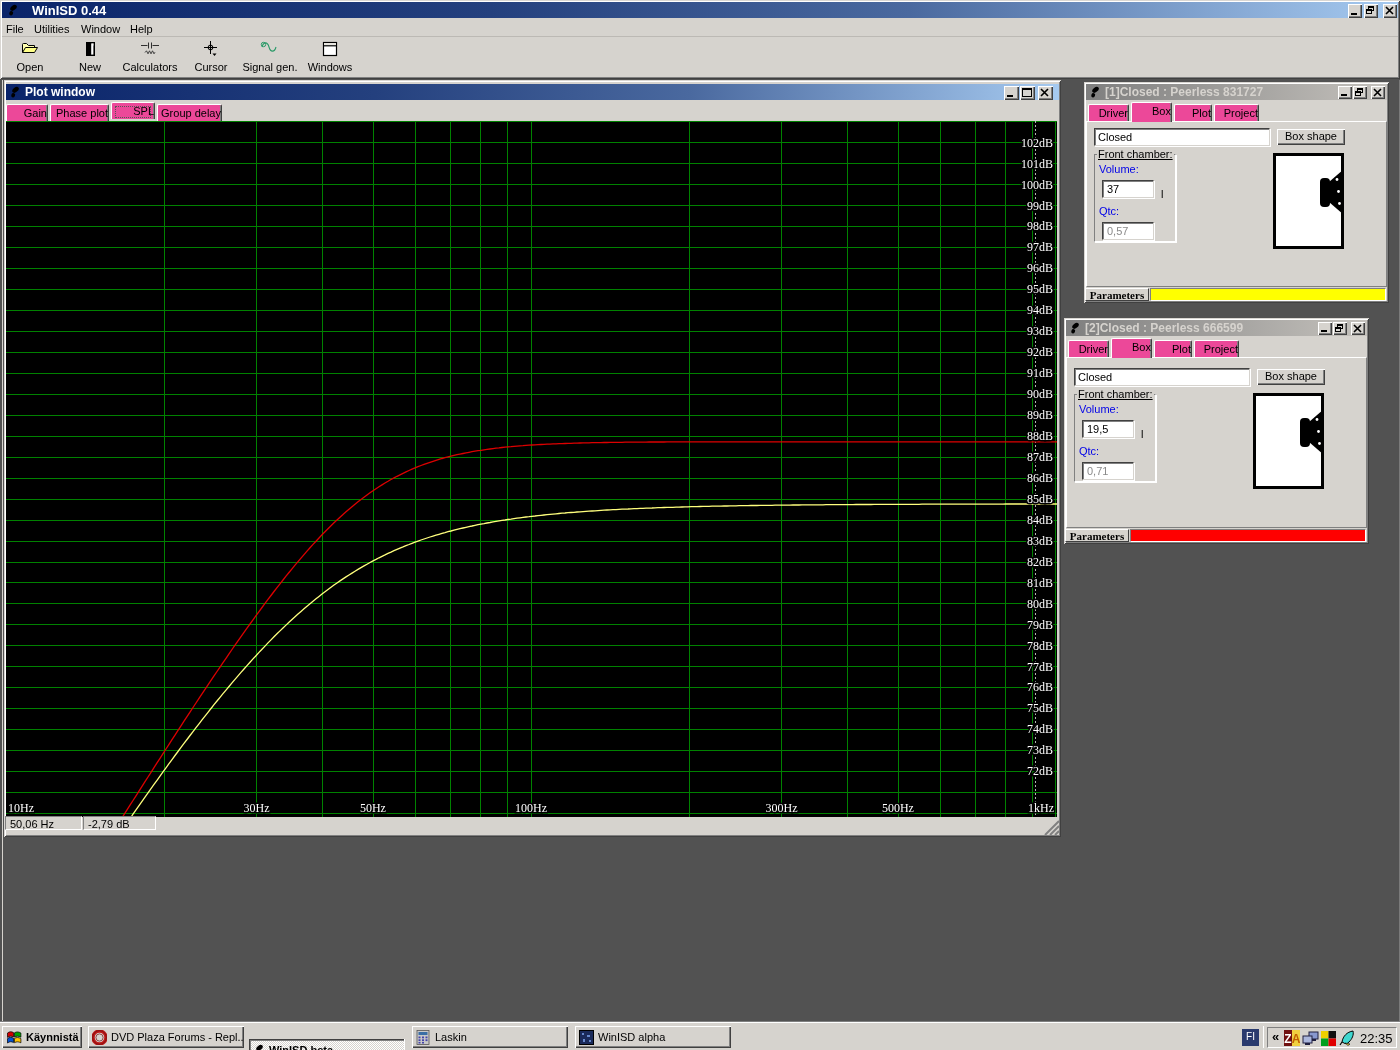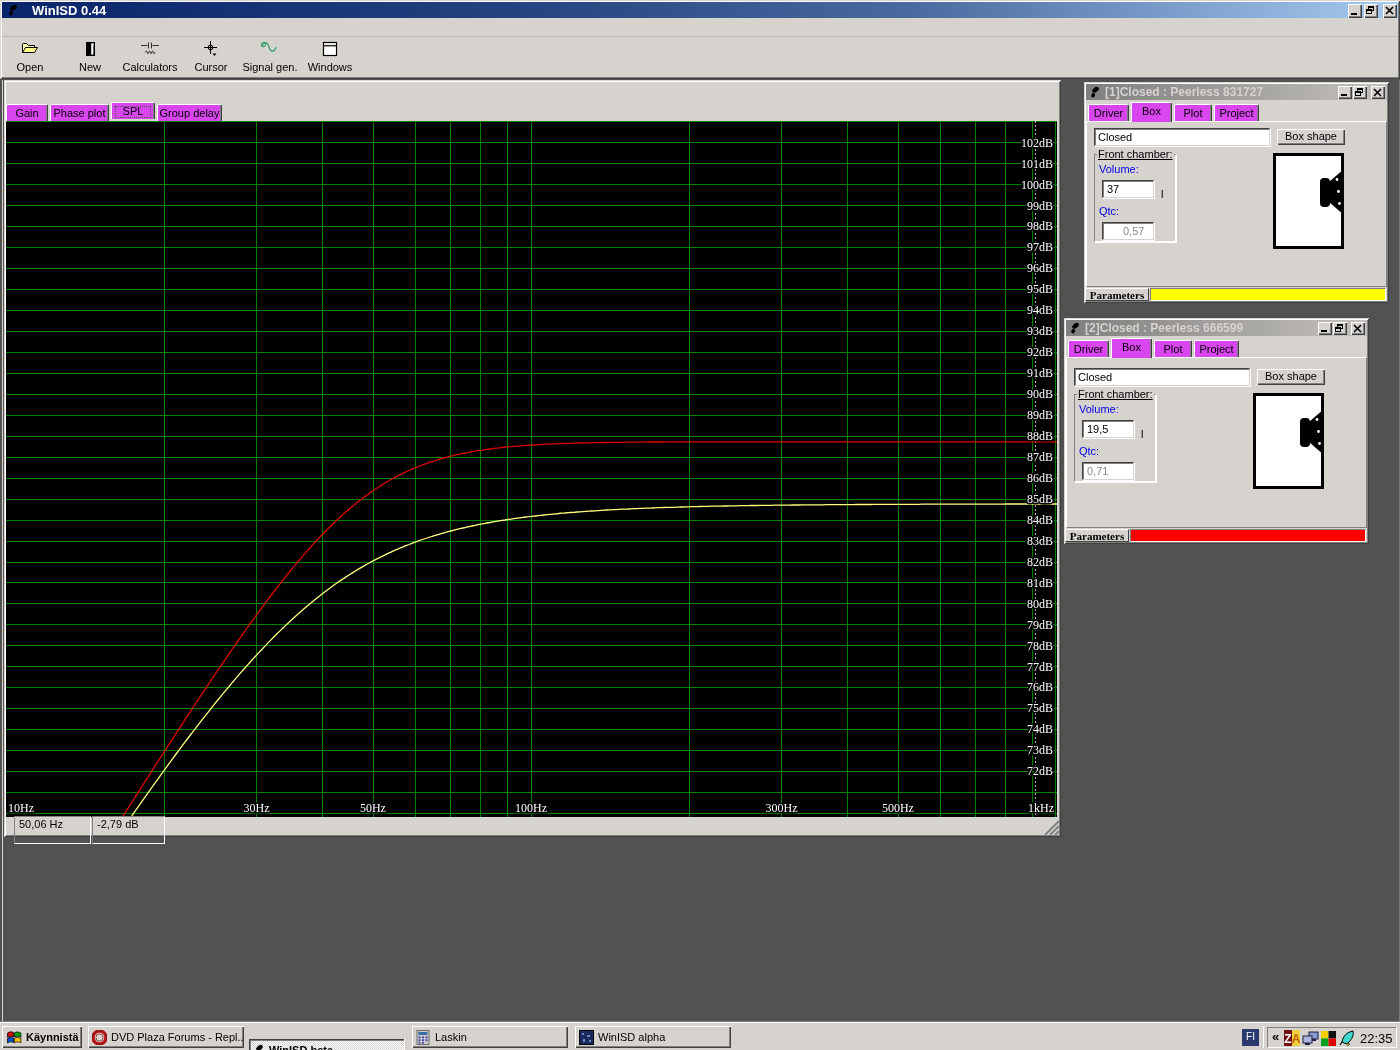--- a/index.html
+++ b/index.html
@@ -3,37 +3,37 @@
 * { margin:0; padding:0; box-sizing:border-box; }
 body { width:1400px; height:1050px; position:relative; overflow:hidden; background:#525252;
   font-family:"Liberation Sans",sans-serif; font-size:11px; color:#000; }
 .win { position:absolute; background:#d6d3ce;
   box-shadow: inset 1px 1px 0 #d9d6d2, inset -1px -1px 0 #404040, inset 2px 2px 0 #fff, inset -2px -2px 0 #808080; }
 .ttl { position:absolute; background:linear-gradient(90deg,#0a246a 0%,#24407e 35%,#4a699f 65%,#a6caf0 100%); }
 .ttl.inact { background:linear-gradient(90deg,#7f7f7f,#c4c1bc); }
 .ticon { position:absolute; left:3px; top:2px; }
 .ttxt { position:absolute; left:19px; top:1px; font-weight:bold; color:#fff; font-size:12px; white-space:nowrap; }
 .tbtn { position:absolute; background:#d6d3ce; box-shadow: inset 1px 1px 0 #fff, inset -1px -1px 0 #404040, inset -2px -2px 0 #808080; }
-.tab,.tabsel { position:absolute; background:#d946ef; border-radius:2px 2px 0 0;
+.tab,.tabsel { position:absolute; background:#ec4899; border-radius:2px 2px 0 0;
   border-top:1px solid #fff; border-left:1px solid #fff; border-right:1px solid #404040;
-  box-shadow: inset -1px 0 0 #808080; text-align:center; z-index:3; }
+  box-shadow: inset -1px 0 0 #808080; text-align:right; z-index:3; }
 .tab .tlab,.tabsel .tlab { position:relative; top:2px; }
 .tabsel { z-index:4; }
 .focus { position:absolute; left:3px; top:3px; right:3px; bottom:1px; border:1px dotted #555; }
 .page { position:absolute; background:#d6d3ce; border-top:1px solid #fff; border-left:1px solid #fff;
   border-right:1px solid #808080; border-bottom:1px solid #808080; }
 .sunk { position:absolute; background:#fff; border:1px solid #404040; border-right-color:#d6d3ce; border-bottom-color:#d6d3ce;
   box-shadow: 1px 1px 0 #fff, inset 1px 1px 0 #808080; }
 .btn { position:absolute; background:#d6d3ce; box-shadow: inset 1px 1px 0 #fff, inset -1px -1px 0 #404040, inset -2px -2px 0 #808080; }
 .grp { position:absolute; border:1px solid; border-color:#808080 #fff #fff #808080; box-shadow:1px 1px 0 #fff, inset 1px 1px 0 #d6d3ce; }
 .grp legend { margin-left:2px; padding:0 1px; font-size:11px;text-decoration:underline; }
 .bluelab { position:absolute; color:#0000e8; font-size:11px; }
 .pbtn { position:absolute; background:#d6d3ce; border:1px solid; border-color:#fff #404040 #404040 #fff;
   font-family:"Liberation Serif",serif; font-weight:bold; font-size:11px; text-align:center; line-height:12px; }
-.statcell { position:absolute; border:1px solid; border-color:#808080 #fff #fff #808080; padding:1px 0 0 4px; height:28px;margin-left:9px; }
+.statcell { position:absolute; border:1px solid; border-color:#808080 #fff #fff #808080; padding:1px 0 0 4px; height:14px; }
 .menu span { position:absolute; top:0; }
 .tbb { position:absolute; width:56px; height:40px; text-align:center; }
 .tbb .ic { display:block; height:20px; margin-top:1px; }
 .taskbtn { position:absolute; top:3px; height:22px; background:#d6d3ce;
   box-shadow: inset 1px 1px 0 #fff, inset -1px -1px 0 #404040, inset -2px -2px 0 #808080;
   padding-left:4px; white-space:nowrap; overflow:hidden; display:flex; align-items:center; }
 .taskbtn svg { margin-right:4px; flex:none; }
 .taskbtn.act { background-color:#d6d3ce;
   background-image: linear-gradient(45deg,#fff 25%,transparent 25%,transparent 75%,#fff 75%), linear-gradient(45deg,#fff 25%,transparent 25%,transparent 75%,#fff 75%);
   background-size:2px 2px; background-position:0 0,1px 1px;
@@ -54,20 +54,26 @@
       </div>
       <div class="tbtn" style="left:1362px;top:2px;width:14px;height:14px">
         <div style="position:absolute;left:4px;top:2px;width:6px;height:5px;border:1px solid #000;border-top-width:2px"></div>
         <div style="position:absolute;left:2px;top:5px;width:6px;height:5px;border:1px solid #000;border-top-width:2px;background:#d6d3ce"></div>
       </div>
       <div class="tbtn" style="left:1381px;top:2px;width:14px;height:14px">
         <svg style="position:absolute;left:2px;top:2px" width="9" height="9" viewBox="0 0 9 9">
           <path d="M1,1 L8,8 M8,1 L1,8" stroke="#000" stroke-width="1.6"></path>
         </svg>
       </div>
+  </div>
+  <div class="menu" style="position:absolute;left:0;top:23px;height:14px;width:100%">
+    <span style="left:6px">File</span>
+      <span style="left:34px">Utilities</span>
+      <span style="left:81px">Window</span>
+      <span style="left:130px">Help</span>
   </div>
   <div style="position:absolute;left:2px;top:36px;width:1396px;height:1px;background:#bcb9b4"></div>
   <div class="tbb" style="left:2px;top:40px"><span class="ic"><svg width="18" height="14" viewBox="0 0 18 14">
           <path d="M1.5,11.5 L1.5,3.5 a1,1 0 0 1 1,-1 L5.5,2.5 L7.5,4.5 L13.5,4.5 L13.5,6.5" fill="#ffffb0" stroke="#000" stroke-width="1"></path>
           <path d="M1.5,11.5 L4.5,6.5 L16.5,6.5 L13.5,11.5 z" fill="#ffff88" stroke="#000" stroke-width="1"></path>
         </svg></span>Open</div>
   <div class="tbb" style="left:62px;top:40px"><span class="ic"><svg width="16" height="16" viewBox="0 0 16 16">
           <rect x="4" y="1" width="9" height="14" fill="#000"></rect>
           <rect x="9.2" y="2.4" width="2.2" height="11.2" fill="#fff"></rect>
           <rect x="10.6" y="2.4" width="0.8" height="2.2" fill="#fff"></rect>
@@ -95,20 +101,40 @@
           <rect x="1.5" y="1.5" width="13" height="13" fill="#fff" stroke="#000" stroke-width="1.2"></rect>
           <rect x="2" y="2" width="12" height="2.6" fill="#e8e6e0"></rect>
           <line x1="2" y1="4.8" x2="14" y2="4.8" stroke="#000" stroke-width="1.2"></line>
         </svg></span>Windows</div>
 </div>
 
 <div style="position:absolute;left:2px;top:80px;width:1px;height:942px;background:#d6d3ce"></div>
 <div style="position:absolute;left:1399px;top:80px;width:1px;height:942px;background:#7a7a7a"></div>
 
 <div class="win" style="left:4px;top:80px;width:1057px;height:757px">
+  <div class="ttl" style="left:2px;top:4px;width:1053px;height:16px">
+    <span class="ticon"><svg width="12" height="12" viewBox="0 0 12 12">
+          <g fill="#000">
+            <ellipse cx="6.5" cy="3.8" rx="3.7" ry="2.3" transform="rotate(-38 6.5 3.8)"></ellipse>
+            <ellipse cx="4.2" cy="9.2" rx="1.9" ry="2.2" transform="rotate(25 4.2 9.2)"></ellipse>
+          </g>
+        </svg></span>
+      <span class="ttxt">Plot window</span>
+    <div class="tbtn" style="left:998px;top:2px;width:15px;height:14px">
+        <div style="position:absolute;left:3px;bottom:3px;width:6px;height:2px;background:#000"></div>
+      </div>
+      <div class="tbtn" style="left:1014px;top:2px;width:15px;height:14px">
+        <div style="position:absolute;left:2px;top:2px;right:3px;bottom:3px;border:1px solid #000;border-top-width:2px"></div>
+      </div>
+      <div class="tbtn" style="left:1032px;top:2px;width:15px;height:14px">
+        <svg style="position:absolute;left:2px;top:2px" width="9" height="9" viewBox="0 0 9 9">
+          <path d="M1,1 L8,8 M8,1 L1,8" stroke="#000" stroke-width="1.6"></path>
+        </svg>
+      </div>
+  </div>
   <div class="tab" style="left:2px;top:24px;width:42px;height:17px"><span class="tlab">Gain</span></div>
     <div class="tab" style="left:46px;top:24px;width:59px;height:17px"><span class="tlab">Phase plot</span></div>
     <div class="tabsel" style="left:107px;top:22px;width:44px;height:17px"><span class="focus"></span><span class="tlab">SPL</span></div>
     <div class="tab" style="left:153px;top:24px;width:65px;height:17px"><span class="tlab">Group delay</span></div>
   <svg width="1051" height="696" style="position:absolute;left:2px;top:41px;background:#000">
 <g stroke="#008200" stroke-width="1">
         <line x1="158.5" y1="0" x2="158.5" y2="696"></line>
         <line x1="250.5" y1="0" x2="250.5" y2="696"></line>
         <line x1="316.5" y1="0" x2="316.5" y2="696"></line>
         <line x1="367.5" y1="0" x2="367.5" y2="696"></line>
@@ -250,21 +276,21 @@
     <fieldset class="grp" style="left:10px;top:66px;width:82px;height:94px">
       <legend>Front chamber:</legend>
     </fieldset>
     <div class="bluelab" style="left:15px;top:81px">Volume:</div>
     <div class="sunk" style="left:18px;top:98px;width:52px;height:18px">
       <span style="position:absolute;left:4px;top:2px">37</span>
     </div>
     <div style="position:absolute;left:77px;top:106px;font-size:11px">l</div>
     <div class="bluelab" style="left:15px;top:123px">Qtc:</div>
     <div class="sunk" style="left:18px;top:140px;width:52px;height:18px">
-      <span style="position:absolute;left:20px;top:2px;color:#8a8a8a">0,57</span>
+      <span style="position:absolute;left:4px;top:2px;color:#8a8a8a">0,57</span>
     </div>
     <div style="position:absolute;left:189px;top:71px;width:71px;height:96px;background:#fff;border:3px solid #000">
       <div style="position:absolute;right:-3px;top:12px"><svg width="24" height="48" viewBox="0 0 24 48">
           <g fill="#000">
 <path d="M9,14 L24,1 L24,47 L9,34 z"></path>
             <rect x="0" y="10" width="10" height="29" rx="4"></rect>
           </g>
 <g fill="#fff">
             <circle cx="17" cy="11.5" r="1.4"></circle>
             <circle cx="18.5" cy="23.5" r="1.4"></circle>

